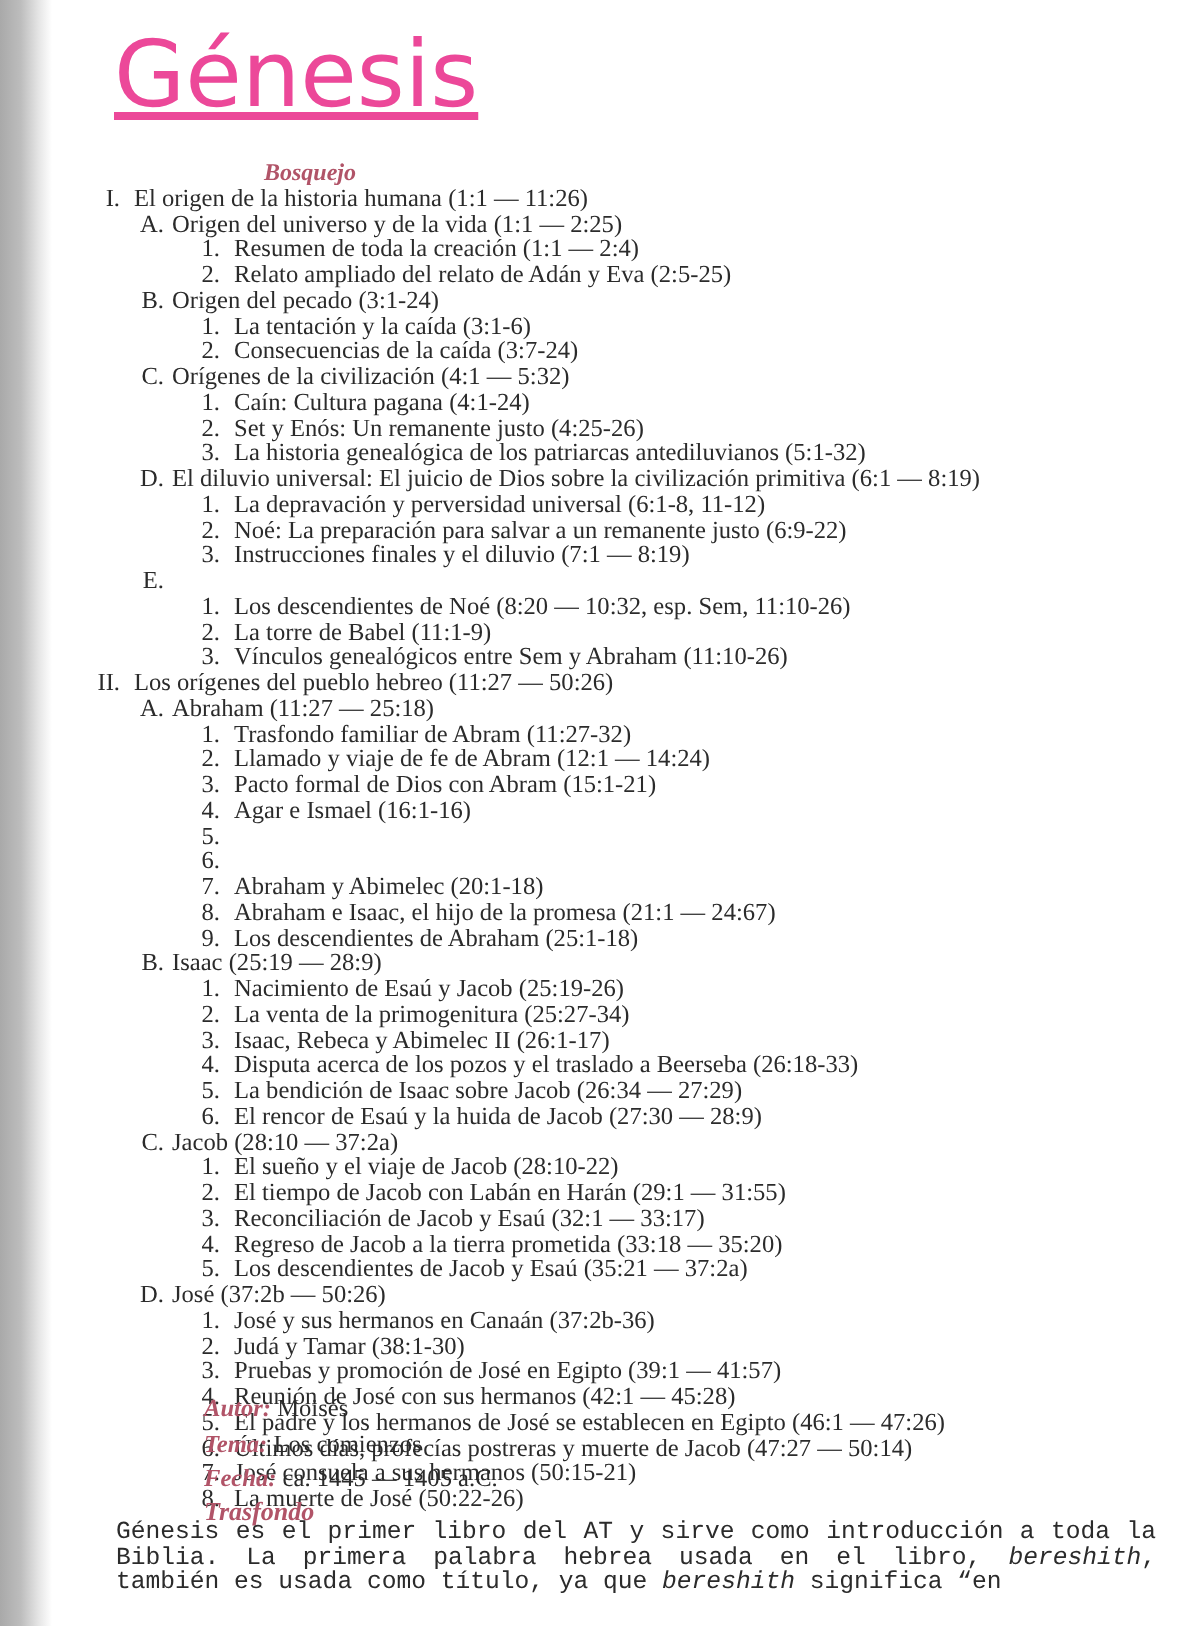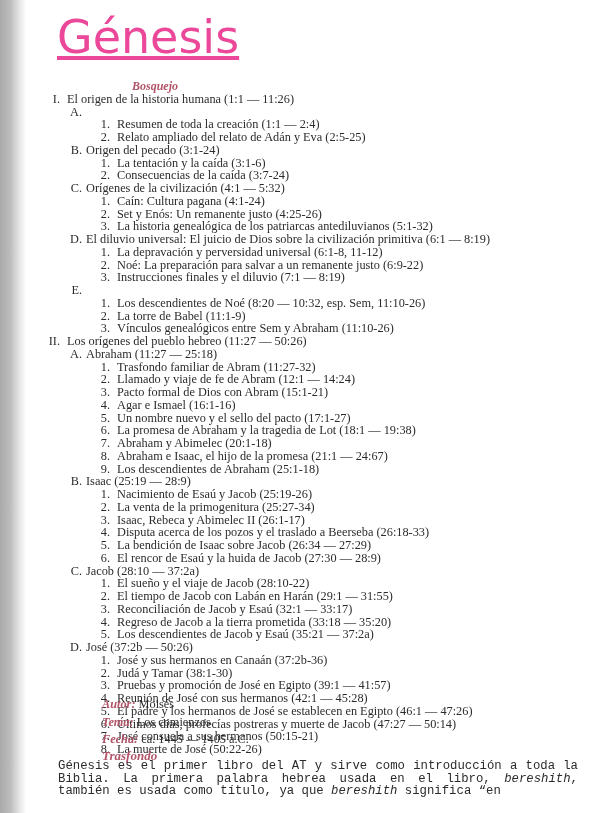--- a/index.html
+++ b/index.html
@@ -59,20 +59,21 @@
   <div class="line">
     <span class="label-head">Bosquejo</span>
   </div>
   <div id="outline-lines">
       <div class="line l0">
         <span class="num">I.</span>
         <span class="txt">El origen de la historia humana (1:1 — 11:26)</span>
       </div>
       <div class="line l1">
         <span class="num">A.</span>
+        <span class="txt">Origen del universo y de la vida (1:1 — 2:25)</span>
       </div>
       <div class="line l2">
         <span class="num">1.</span>
         <span class="txt">Resumen de toda la creación (1:1 — 2:4)</span>
       </div>
       <div class="line l2">
         <span class="num">2.</span>
         <span class="txt">Relato ampliado del relato de Adán y Eva (2:5-25)</span>
       </div>
       <div class="line l1">
@@ -153,25 +154,23 @@
       <div class="line l2">
         <span class="num">3.</span>
         <span class="txt">Pacto formal de Dios con Abram (15:1-21)</span>
       </div>
       <div class="line l2">
         <span class="num">4.</span>
         <span class="txt">Agar e Ismael (16:1-16)</span>
       </div>
       <div class="line l2">
         <span class="num">5.</span>
-        <span class="txt">Un nombre nuevo y el sello del pacto (17:1-27)</span>
       </div>
       <div class="line l2">
         <span class="num">6.</span>
-        <span class="txt">La promesa de Abraham y la tragedia de Lot (18:1 — 19:38)</span>
       </div>
       <div class="line l2">
         <span class="num">7.</span>
         <span class="txt">Abraham y Abimelec (20:1-18)</span>
       </div>
       <div class="line l2">
         <span class="num">8.</span>
         <span class="txt">Abraham e Isaac, el hijo de la promesa (21:1 — 24:67)</span>
       </div>
       <div class="line l2">

